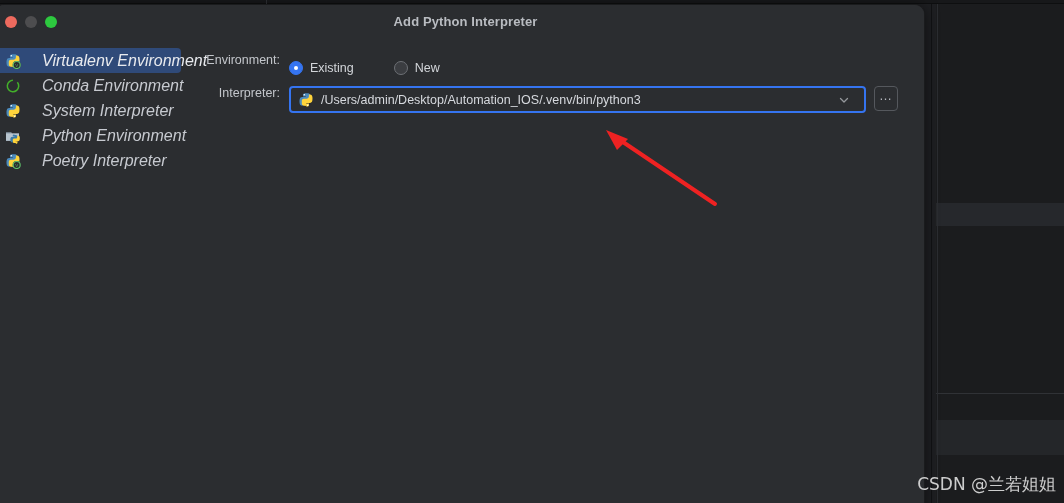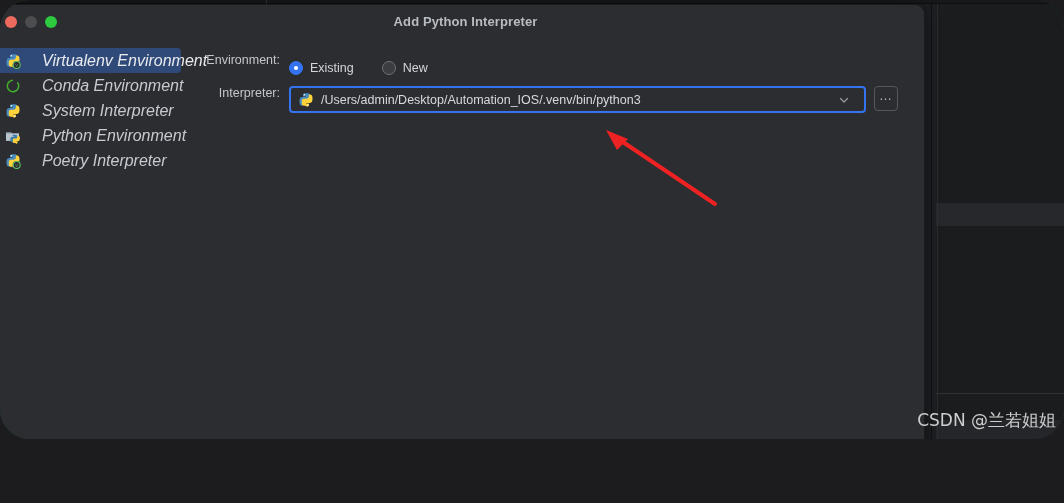--- a/index.html
+++ b/index.html
@@ -8,24 +8,23 @@
     width: 1064px;
     height: 503px;
     overflow: hidden;
     background: #1c1c1e;
     font-family: "Liberation Sans", sans-serif;
   }
 
   #screen {
     position: relative;
     width: 1064px;
-    height: 439px;
+    height: 503px;
     background: #15803d;
     overflow: hidden;
-    border-radius: 30px;
   }
 
   
   .ide-bg {
     position: absolute;
     left: 0; top: 0;
     width: 1064px; height: 503px;
     background: #1e1f22;
   }
   .ide-right-pane {
@@ -190,21 +189,21 @@
 
   .field-label {
     width: 93px;
     text-align: right;
     font-size: 12.5px;
     color: #c3c6cb;
     flex: 0 0 93px;
     margin-right: 9px;
   }
 
-  .radio-group { display: flex; align-items: center; gap: 4px; }
+  .radio-group { display: flex; align-items: center; gap: 16px; }
   .radio-wrap {
     display: flex;
     align-items: center;
     margin-right: 24px;
     cursor: default;
   }
   .radio {
     width: 14px; height: 14px;
     border-radius: 50%;
     border: 1px solid #6d7075;

